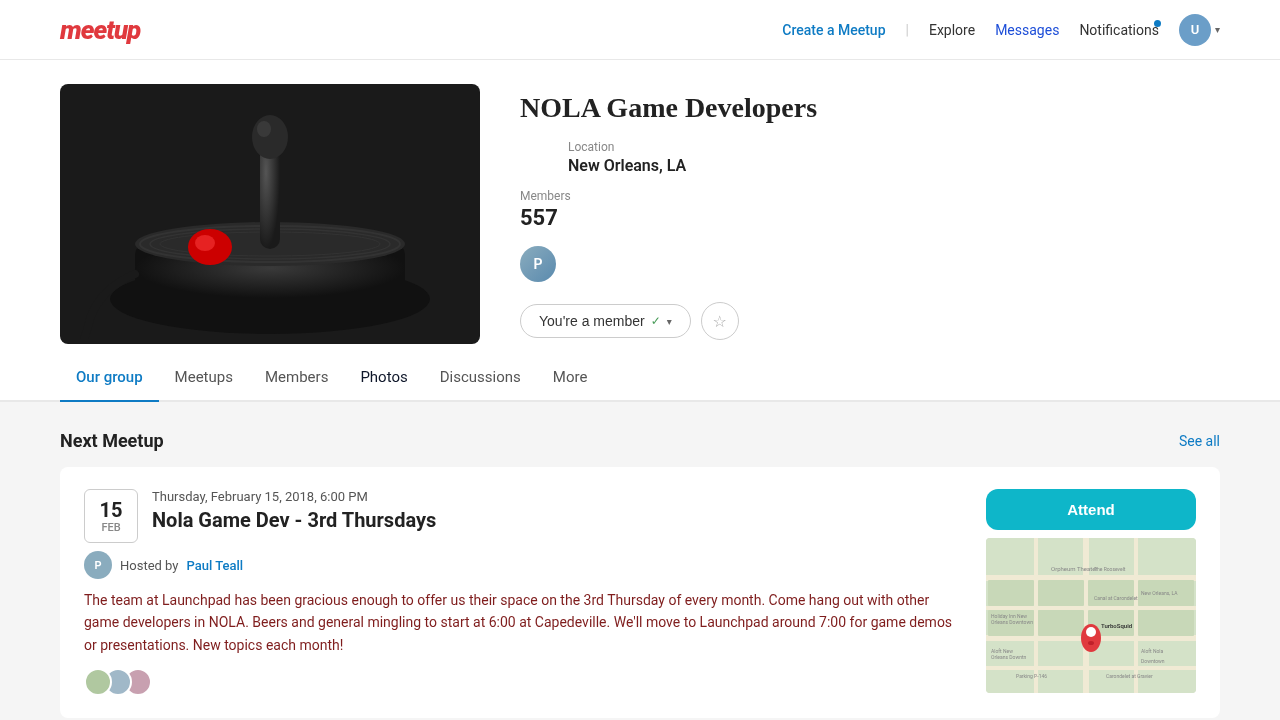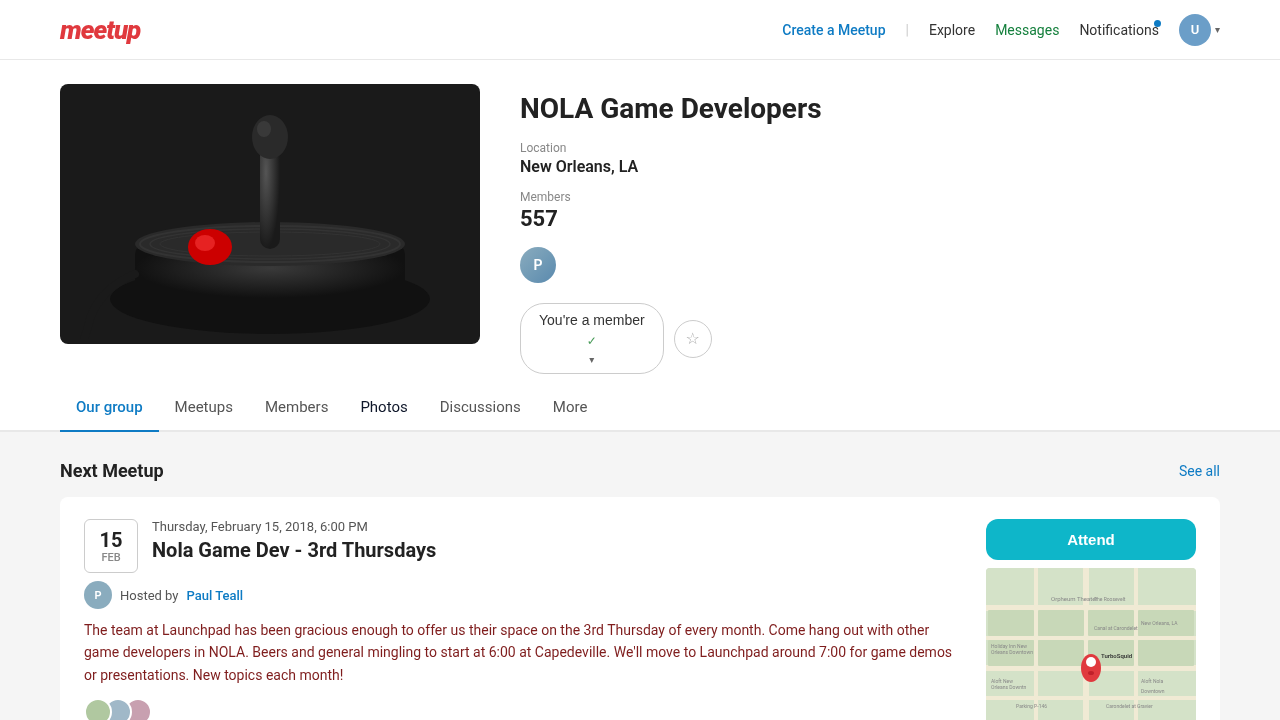--- a/index.html
+++ b/index.html
@@ -11,21 +11,21 @@
 <body>
 
 <header style="display:flex;align-items:center;justify-content:space-between;padding:0 60px;height:60px;border-bottom:1px solid #e8e8e8;background:#fff;">
   <div class="logo">
     <span style="color:#e0393e;font-style:italic;font-weight:900;font-size:26px;">meetup</span>
   </div>
   <nav style="display:flex;align-items:center;gap:20px;">
     <a style="color:#0e7bc4;font-weight:500;text-decoration:none;font-size:14px;">Create a Meetup</a>
     <span style="color:#ccc;">|</span>
     <a style="color:#333;text-decoration:none;font-size:14px;">Explore</a>
-    <a style="color:#15803d;text-decoration:none;font-size:14px;">Messages</a>
+    <a style="color:#1d4ed8;text-decoration:none;font-size:14px;">Messages</a>
     <span style="color:#333;font-size:14px;position:relative;cursor:pointer;">
       <span>Notifications</span>
       <span style="width:7px;height:7px;background:#0e7bc4;border-radius:50%;position:absolute;top:-2px;right:-2px;display:inline-block;"></span>
     </span>
     <div style="display:flex;align-items:center;gap:4px;cursor:pointer;">
       <div style="width:32px;height:32px;border-radius:50%;background:#6b9ec8;display:flex;align-items:center;justify-content:center;color:#fff;font-size:13px;font-weight:600;">U</div>
       <span style="color:#666;font-size:10px;">▾</span>
     </div>
   </nav>
 </header>
@@ -60,40 +60,40 @@
       <rect x="180" y="50" width="20" height="110" rx="10" fill="url(#stickGrad)"></rect>
 
       <ellipse cx="190" cy="48" rx="18" ry="22" fill="#2a2a2a"></ellipse>
       <ellipse cx="184" cy="40" rx="7" ry="8" fill="#444" opacity="0.6"></ellipse>
 
       <path d="M 55 185 Q 20 200 10 230 Q 5 250 0 260" stroke="#1a1a1a" stroke-width="8" fill="none" stroke-linecap="round"></path>
     </svg>
   </div>
 
   <div style="flex:1;padding-top:8px;">
-    <h1 style="font-size:28px;font-weight:700;color:#222;margin-bottom:16px;">NOLA Game Developers</h1>
+    <h1 style="font-size:28px;font-weight:700;color:#222;margin-bottom:16px;font-family:Liberation Serif, serif;">NOLA Game Developers</h1>
 
-    <div style="margin-bottom:14px;">
+    <div style="margin-bottom:14px;margin-left:48px;">
       <div style="font-size:12px;color:#888;margin-bottom:2px;">Location</div>
       <div style="font-size:16px;font-weight:600;color:#222;">New Orleans, LA</div>
     </div>
 
     <div style="margin-bottom:16px;">
       <div style="font-size:12px;color:#888;margin-bottom:2px;">Members</div>
       <div style="font-size:22px;font-weight:700;color:#222;">557</div>
     </div>
 
     <div style="display:flex;align-items:center;gap:10px;margin-bottom:20px;">
       <div style="width:36px;height:36px;border-radius:50%;background:#8aacbe;overflow:hidden;flex-shrink:0;">
         <div style="width:100%;height:100%;background:linear-gradient(135deg,#8aacbe,#5a8aae);display:flex;align-items:center;justify-content:center;color:#fff;font-size:14px;font-weight:600;">P</div>
       </div>
     </div>
 
     <div style="display:flex;gap:10px;align-items:center;">
-      <button style="display:flex;align-items:center;gap:6px;padding:8px 18px;border:1px solid #ccc;border-radius:24px;background:#fff;cursor:pointer;font-size:14px;color:#333;flex-direction:column;">
+      <button style="display:flex;align-items:center;gap:6px;padding:8px 18px;border:1px solid #ccc;border-radius:24px;background:#fff;cursor:pointer;font-size:14px;color:#333;">
         <span>You're a member</span>
         <span style="color:#4a9c5a;font-size:12px;">✓</span>
         <span style="font-size:10px;color:#666;">▾</span>
       </button>
       <button style="width:38px;height:38px;border:1px solid #ccc;border-radius:50%;background:#fff;display:flex;align-items:center;justify-content:center;cursor:pointer;font-size:16px;color:#aaa;">
         <span>☆</span>
       </button>
     </div>
   </div>
 </section>

